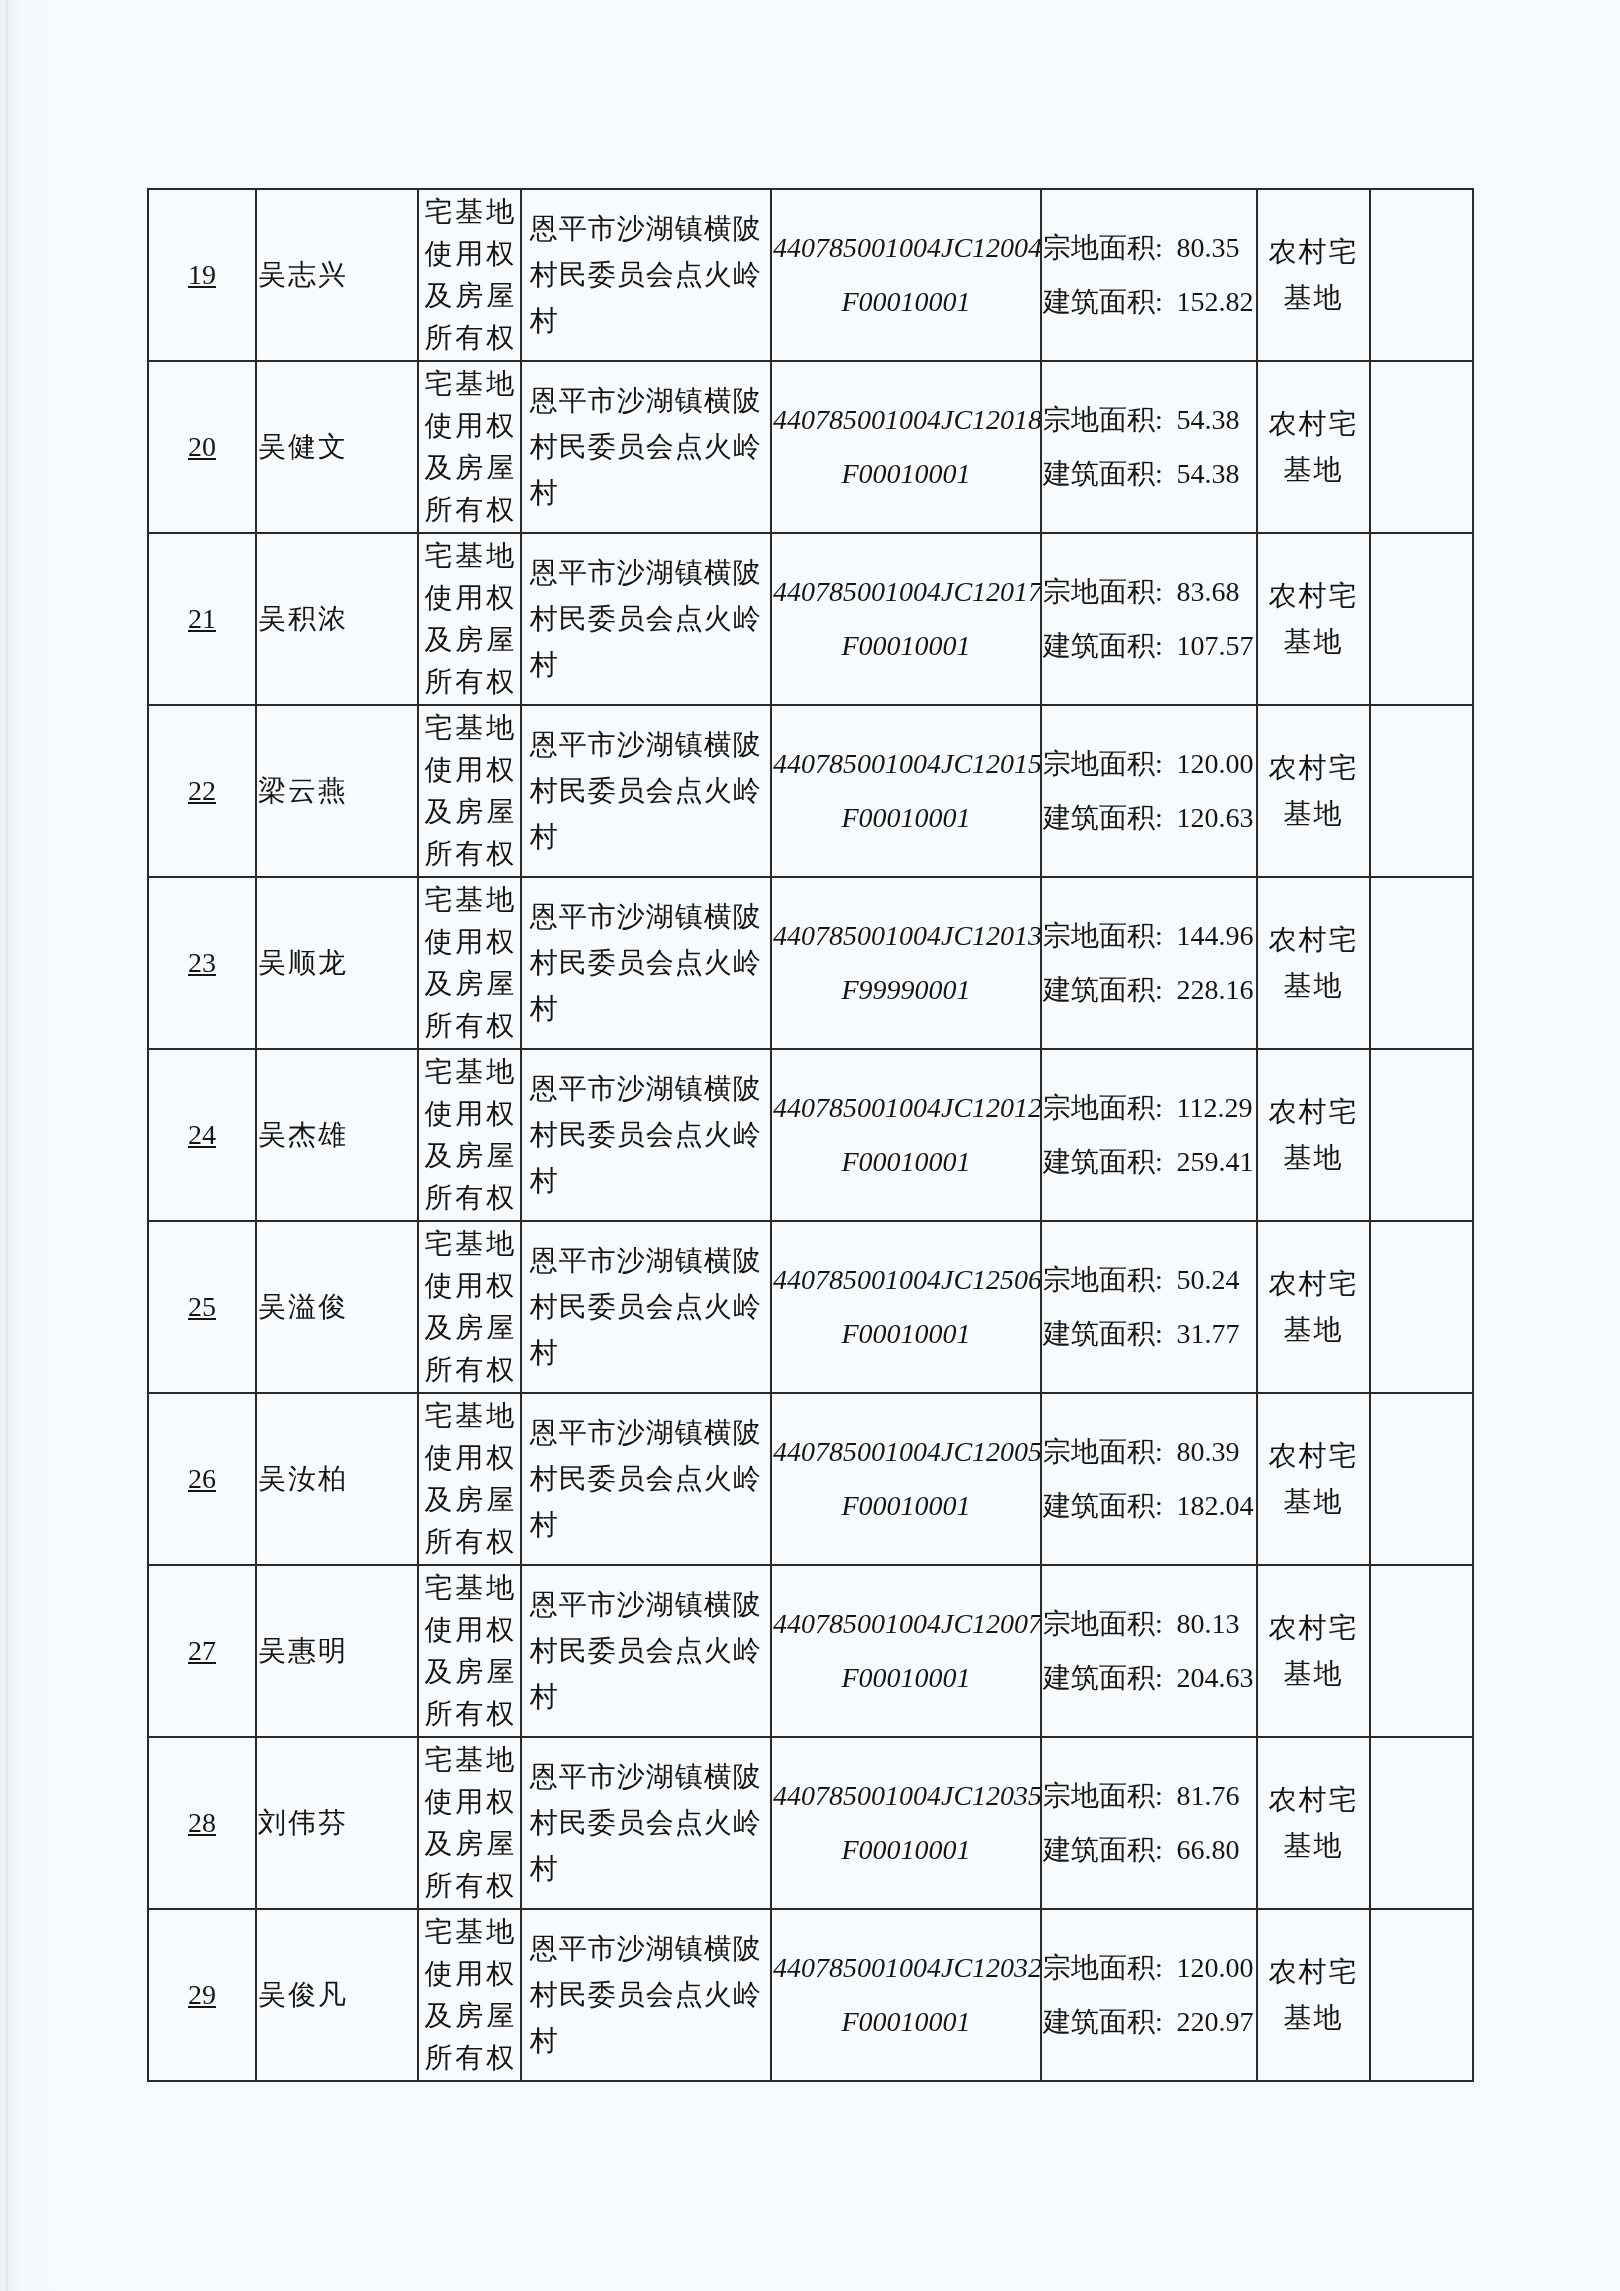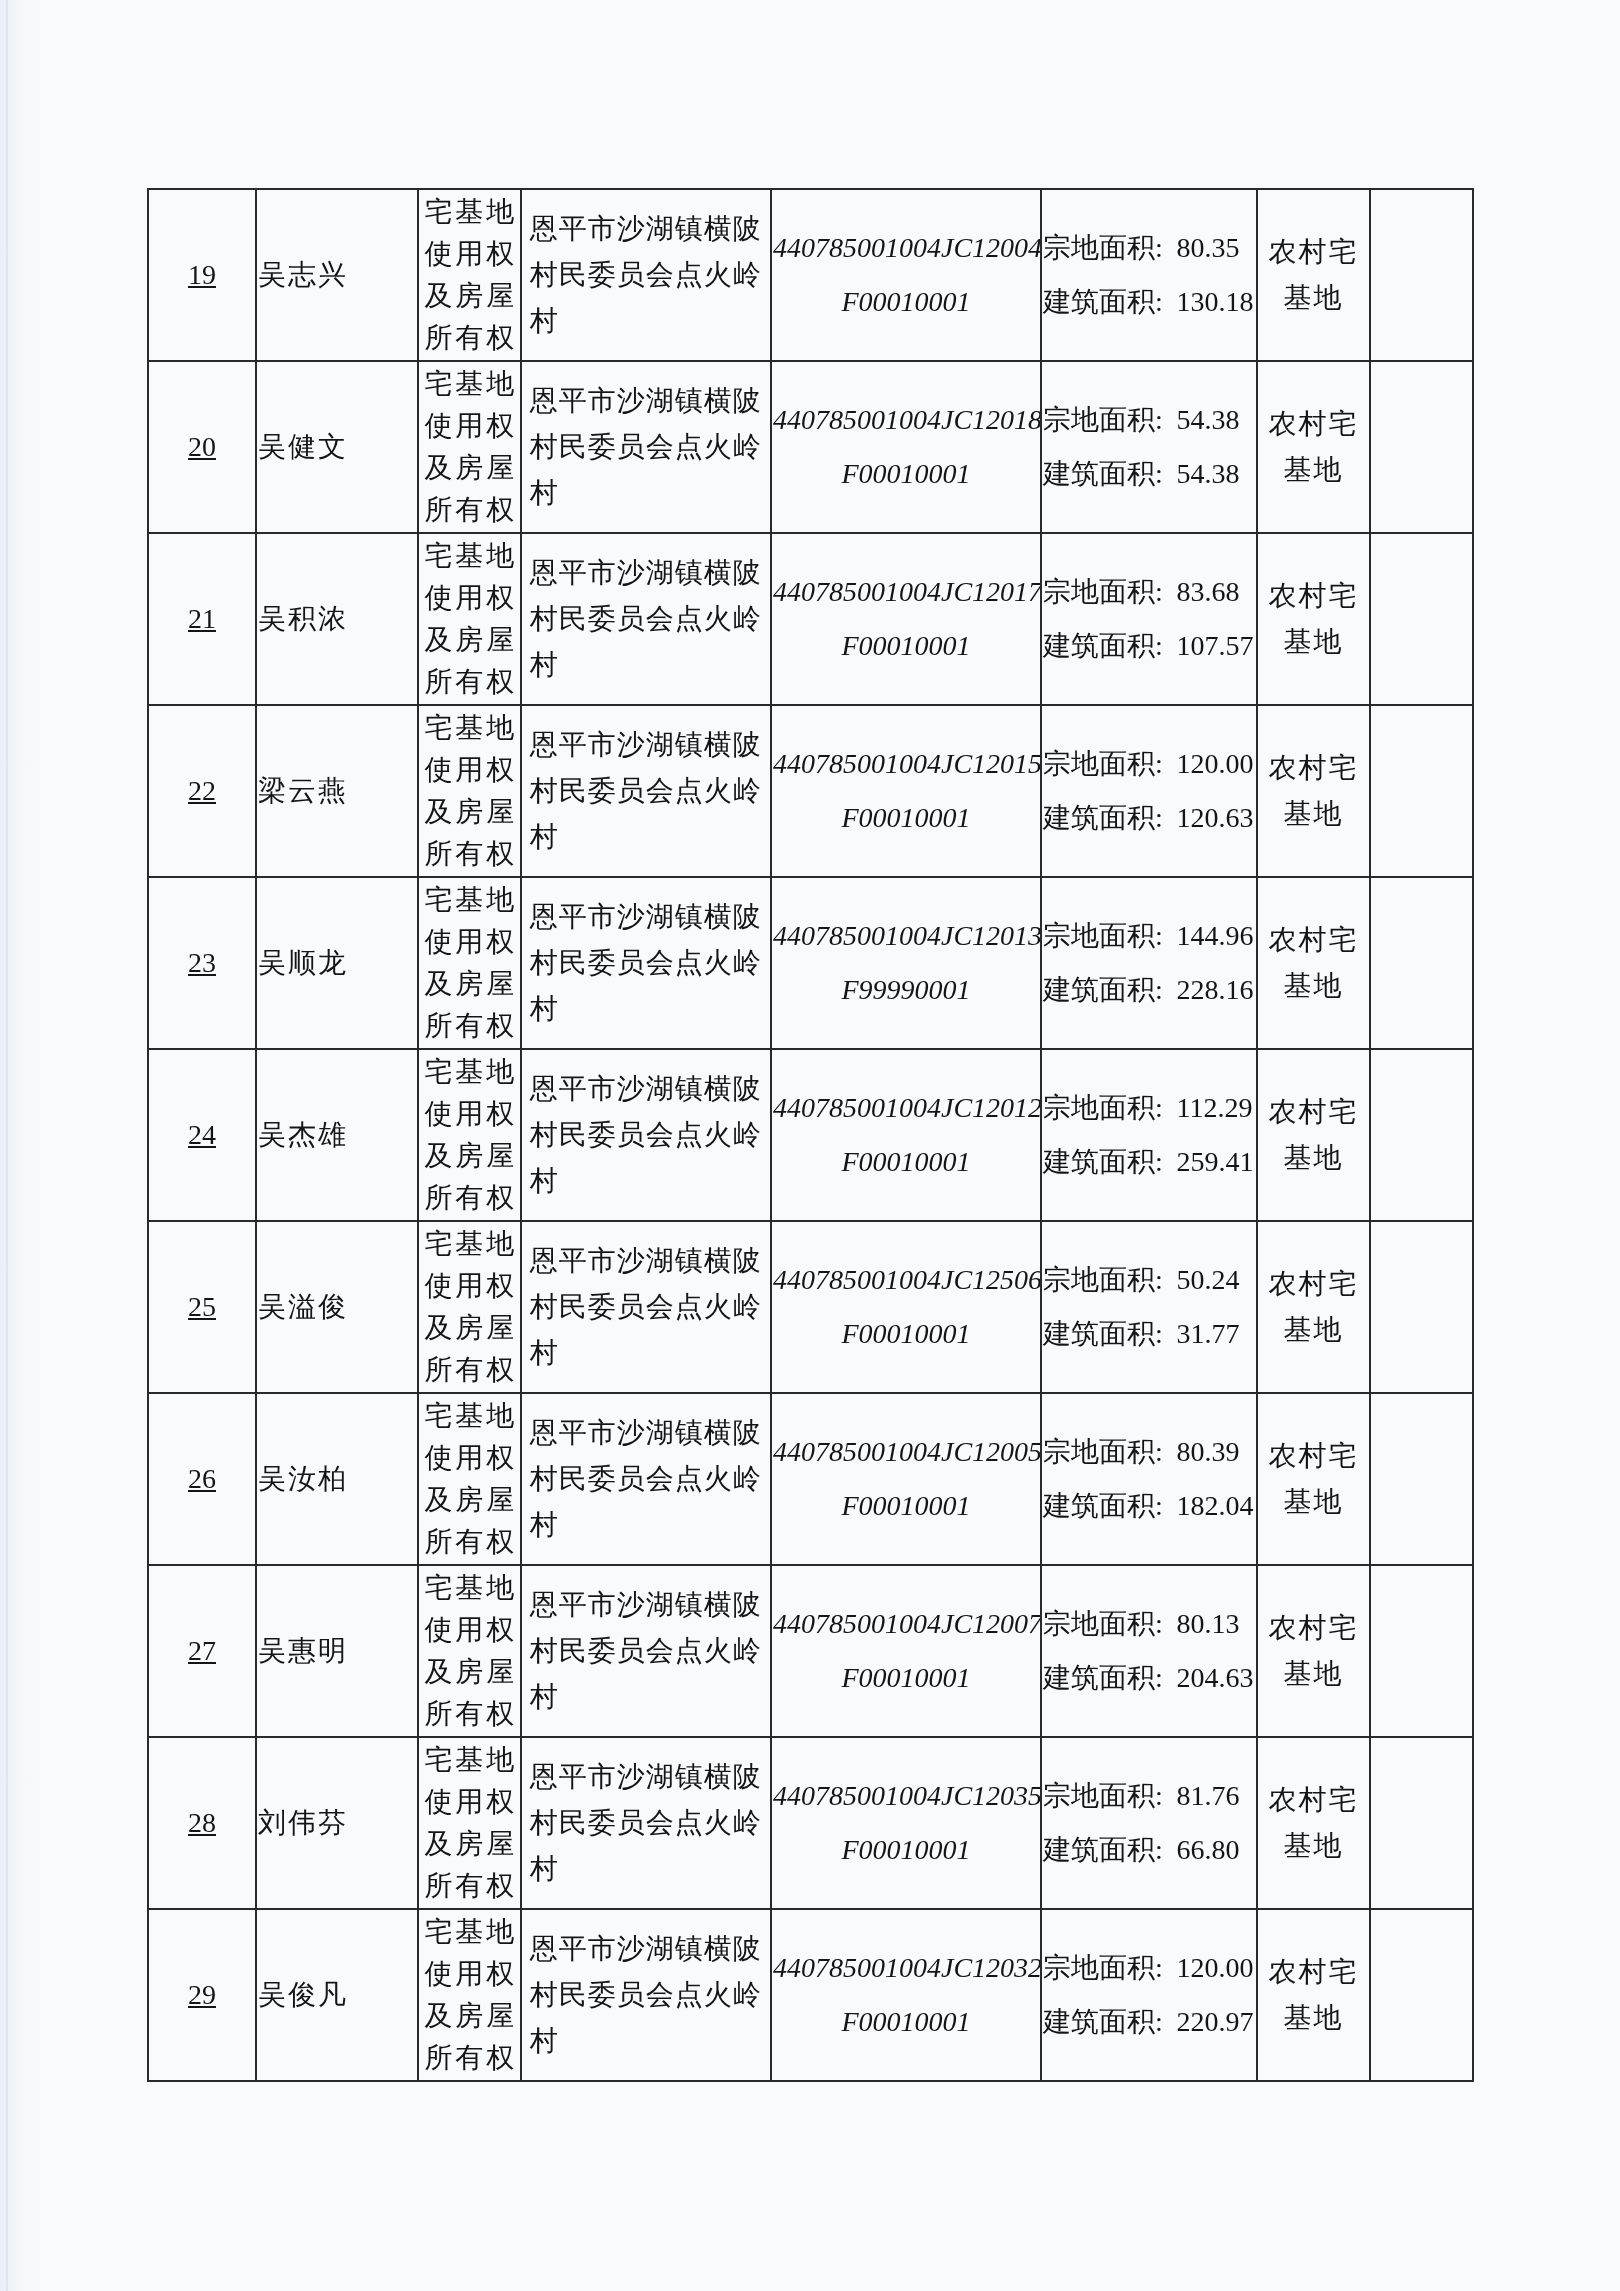--- a/index.html
+++ b/index.html
@@ -90,21 +90,21 @@
           <td class="c-seq">19</td>
           <td class="c-name">吴志兴</td>
           <td class="c-right">宅基地使用权及房屋所有权</td>
           <td class="c-loc">恩平市沙湖镇横陂村民委员会点火岭村</td>
           <td class="c-unit">
             <div>440785001004JC12004</div>
             <div>F00010001</div>
           </td>
           <td class="c-area">
             <div><span>宗地面积:</span><span class="val">80.35</span></div>
-            <div><span>建筑面积:</span><span class="val">130.18</span></div>
+            <div><span>建筑面积:</span><span class="val">152.82</span></div>
           </td>
           <td class="c-usage">农村宅基地</td>
           <td class="c-remark"></td>
         </tr>
         <tr>
           <td class="c-seq">20</td>
           <td class="c-name">吴健文</td>
           <td class="c-right">宅基地使用权及房屋所有权</td>
           <td class="c-loc">恩平市沙湖镇横陂村民委员会点火岭村</td>
           <td class="c-unit">

